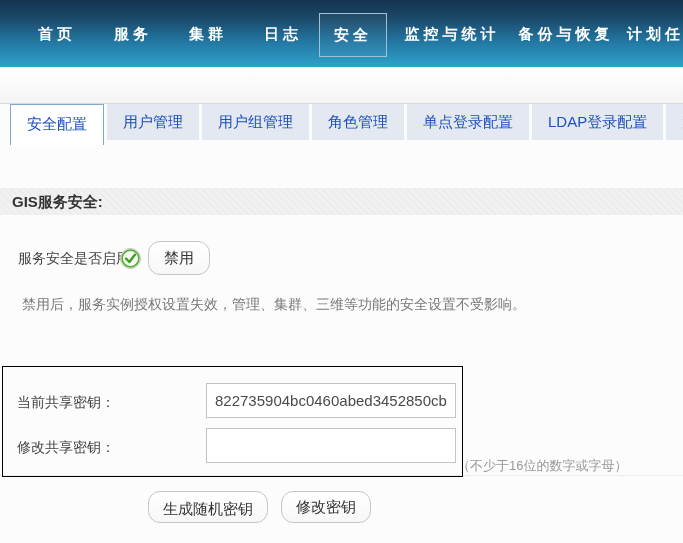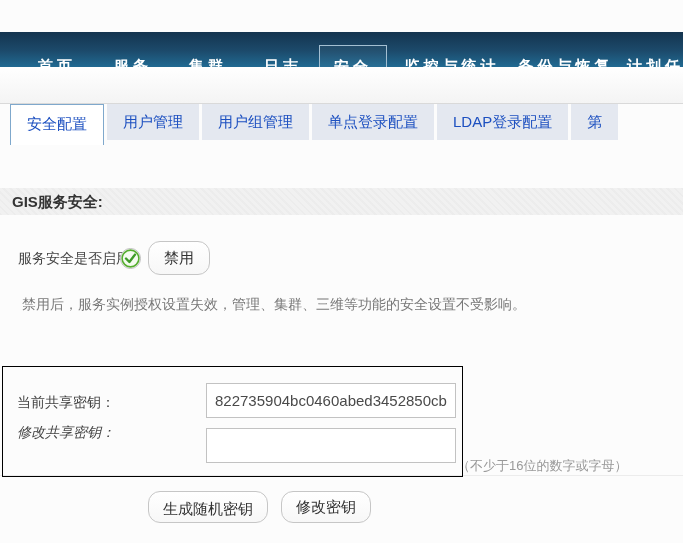--- a/index.html
+++ b/index.html
@@ -9,21 +9,20 @@
     background: #fcfcfc;
     position: relative;
   }
   .stage { position: absolute; left: 0; top: 0; width: 683px; height: 543px; overflow: hidden; }
 
   
   .navbar {
     position: absolute; left: 0; top: 0; width: 683px; height: 67px;
     background: linear-gradient(to bottom, #14344f 0%, #1c4a6b 28%, #2277a2 62%, #2fa2cc 100%);
     overflow: hidden;
-    margin-top: 32px;
   }
   .nav-item {
     position: absolute; top: 0; height: 67px; line-height: 67px;
     color: #ffffff; font-size: 15px; font-weight: bold; letter-spacing: 4px;
     transform: translateX(-50%); white-space: nowrap; cursor: pointer;
     text-align: center;
   }
   .nav-item.active {
     top: 13px; height: 44px; line-height: 42px;
     border: 1px solid #a3bfd2; padding: 0 14px;
@@ -78,21 +77,21 @@
 
   
   .hint-text { position: absolute; left: 457px; top: 457px; font-size: 13px; color: #999999; white-space: nowrap; z-index: 1; }
   .token-divider { position: absolute; left: 0; top: 475px; width: 683px; border-top: 1px solid #ececec; }
   .redbox {
     position: absolute; left: 2px; top: 366px; width: 461px; height: 111px;
     border: 1px solid #000000; z-index: 2; background: transparent;
   }
   .key-label { position: absolute; left: 14px; font-size: 14px; color: #444444; white-space: nowrap; }
   #current-key-label { top: 27px; }
-  #new-key-label { top: 57px; font-style: italic; }
+  #new-key-label { top: 72px; }
   .key-input {
     position: absolute; left: 203px; width: 250px; height: 35px;
     border: 1px solid #c2c2c2; border-radius: 0; background: #ffffff;
     font-size: 15px; color: #4a4a4a; padding: 0 8px; outline: none;
     font-family: "Liberation Sans", "DejaVu Sans", sans-serif;
   }
   #current-key-input { top: 16px; }
   #new-key-input { top: 61px; }
 
   
@@ -114,20 +113,21 @@
     <div class="nav-item" style="left:566px">备份与恢复</div>
     <div class="nav-item" style="left:665px">计划任务</div>
   </div>
 
   <div class="subheader"></div>
 
   <div class="tabs">
     <div class="tab active">安全配置</div>
     <div class="tab">用户管理</div>
     <div class="tab">用户组管理</div>
+    <div class="tab">角色管理</div>
     <div class="tab">单点登录配置</div>
     <div class="tab">LDAP登录配置</div>
     <div class="tab">第</div>
   </div>
 
   <div class="section-bar" id="gis-bar">GIS服务安全:</div>
 
   <span class="enable-label">服务安全是否启用：</span>
 
   <span class="status-icon">

